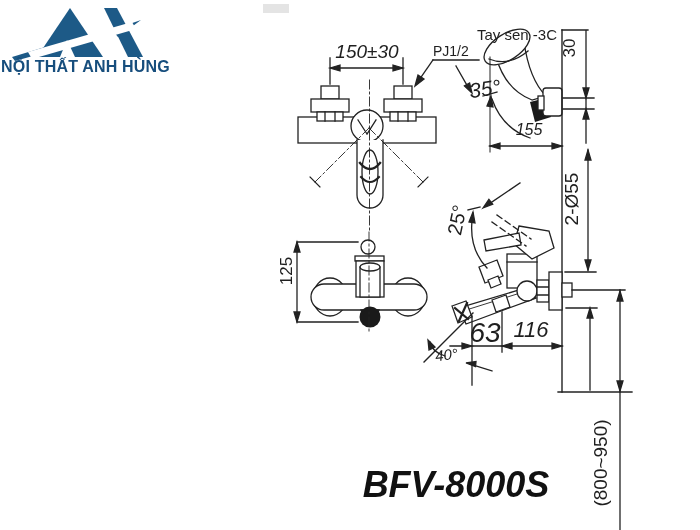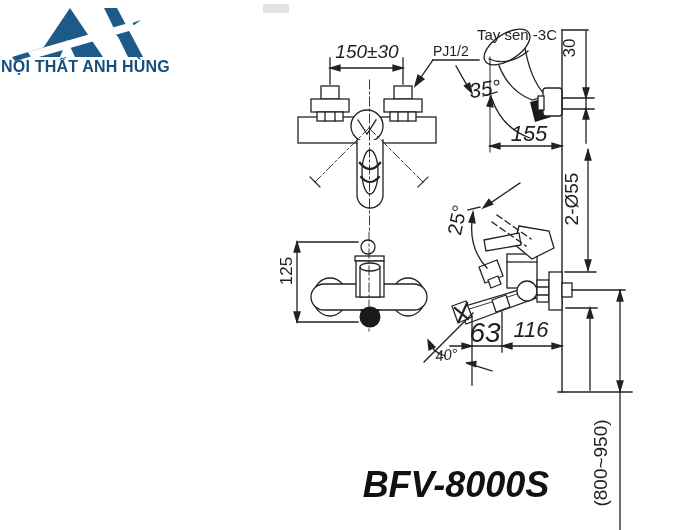--- a/index.html
+++ b/index.html
@@ -8,21 +8,21 @@
   .txt{position:absolute;white-space:nowrap;color:#1f1f1f;}
   .ctr{display:flex;align-items:center;justify-content:center;text-align:center;font-style:italic;}
   .rot{position:absolute;display:flex;align-items:center;justify-content:center;
        transform:rotate(-90deg);white-space:nowrap;}
   #logo-text{left:1px;top:58px;width:168px;font-size:16px;font-weight:bold;
              color:#174e7d;letter-spacing:.2px;text-align:center;}
   #lbl-tay-sen{left:477px;top:26px;font-size:15px;}
   #lbl-pj12{left:433px;top:43px;font-size:14px;}
   #dim-150{left:325px;top:41px;width:84px;font-size:19px;}
   #deg-35{left:469px;top:77px;font-size:21px;font-style:italic;transform:rotate(-8deg);}
-  #dim-155{left:503px;top:121px;width:52px;font-size:22px;}
+  #dim-155{left:503px;top:121px;width:52px;font-size:16px;}
   #dim-30{left:552px;top:30px;width:36px;height:36px;font-size:17px;}
   #dim-2d55{left:537px;top:164px;width:70px;height:70px;font-size:19px;}
   #deg-25{left:426px;top:189px;width:62px;height:62px;font-size:20px;transform:rotate(-78deg);}
   #dim-125{left:255px;top:239px;width:64px;height:64px;font-size:17px;}
   #dim-63{left:471px;top:317px;width:28px;font-size:28px;}
   #dim-105{left:506px;top:317px;width:50px;font-size:22px;}
   #deg-40{left:435px;top:346px;font-size:15px;font-style:italic;transform:rotate(-6deg);}
   #dim-800{left:546px;top:408px;width:110px;height:110px;font-size:19px;}
   #model-name{left:340px;top:464px;width:232px;font-size:36px;font-weight:600;color:#111;}
   svg{position:absolute;left:0;top:0;}

